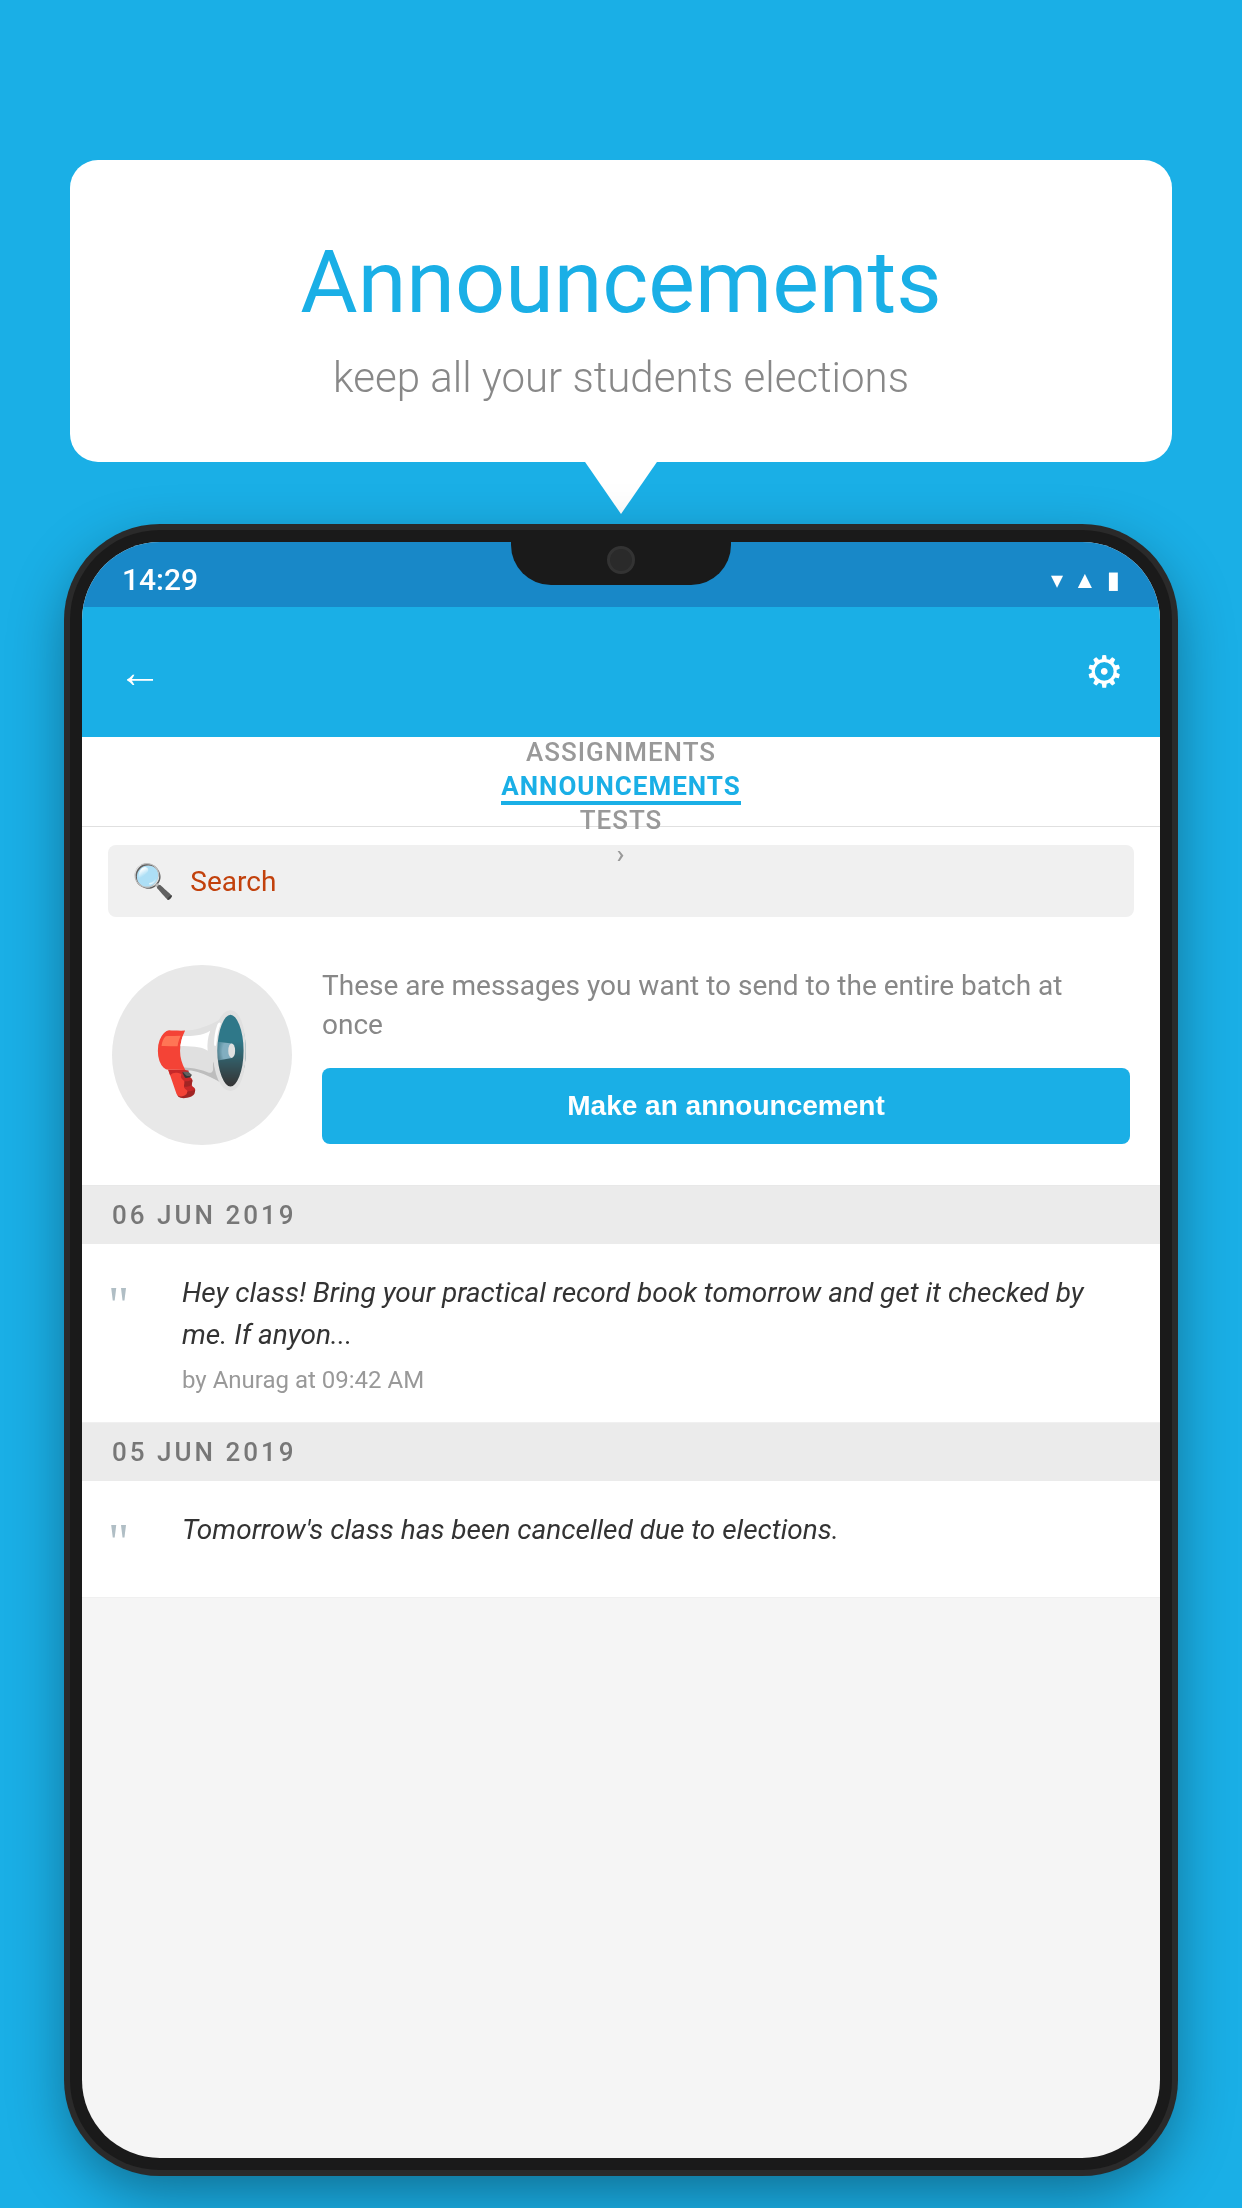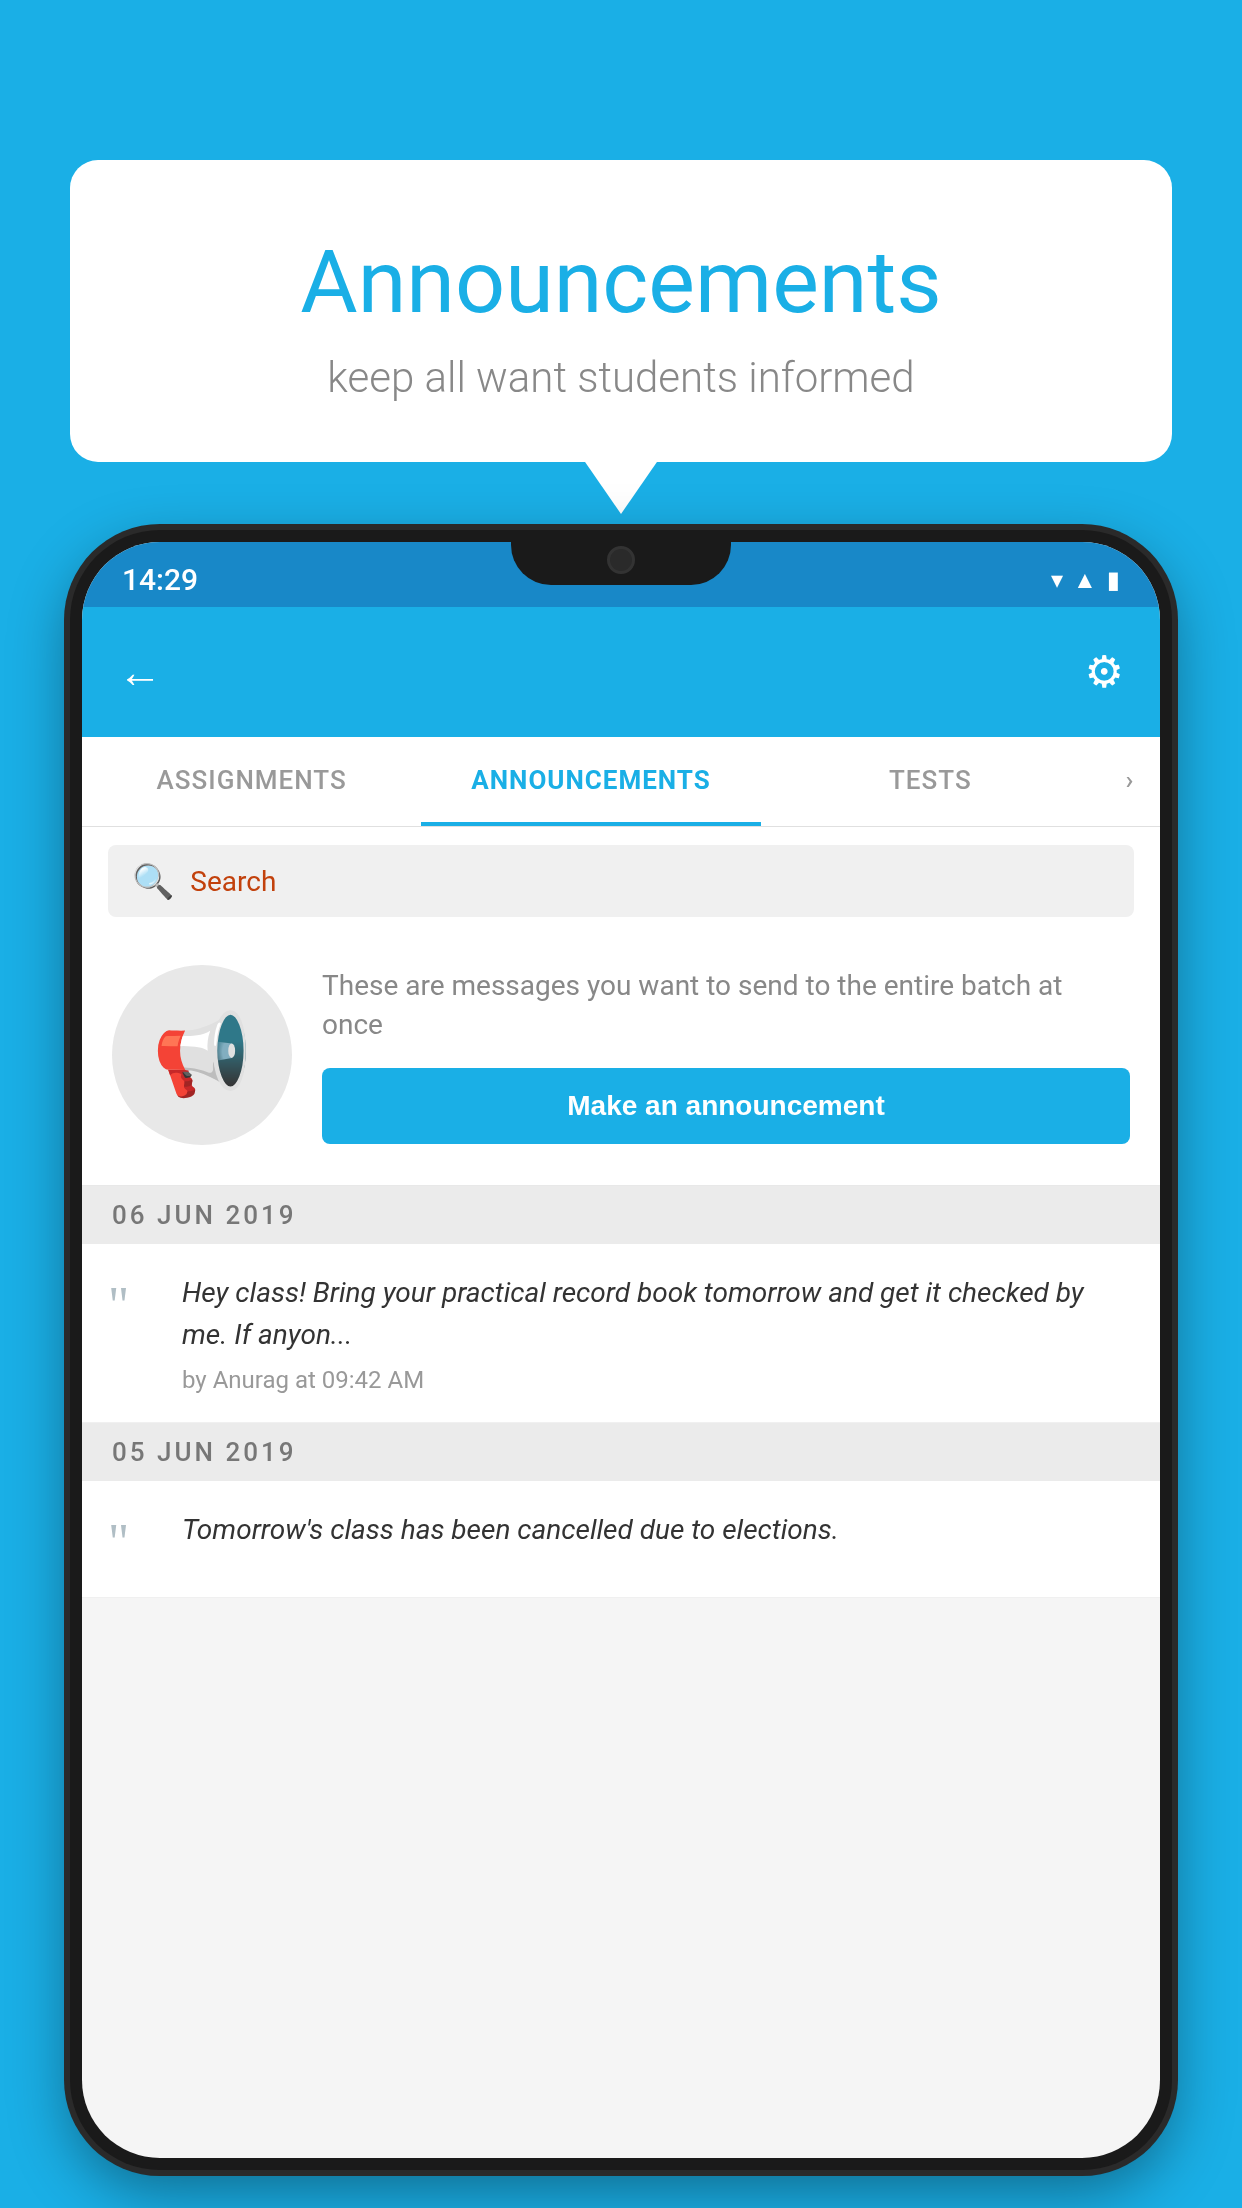--- a/index.html
+++ b/index.html
@@ -183,20 +183,21 @@
       font-size: 44px;
     }
 
     
     .tabs {
       background: #fff;
       display: flex;
       border-bottom: 1px solid #e0e0e0;
       height: 90px;
       align-items: center;
+      flex-direction: column;
     }
 
     .tab {
       flex: 1;
       text-align: center;
       font-size: 26px;
       font-weight: 500;
       color: #999;
       height: 100%;
       display: flex;
@@ -332,21 +333,21 @@
       font-size: 24px;
       color: #999;
     }
   </style>
 </head>
 <body>
 
 <div class="speech-bubble-wrapper">
   <div class="speech-bubble">
     <div class="speech-bubble-title">Announcements</div>
-    <div class="speech-bubble-subtitle">keep all want students informed</div>
+    <div class="speech-bubble-subtitle">keep all your students elections</div>
   </div>
 </div>
 
 <div class="phone-wrapper">
   <div class="phone">
 
     <div class="phone-notch">
       <div class="phone-camera"></div>
     </div>
 

